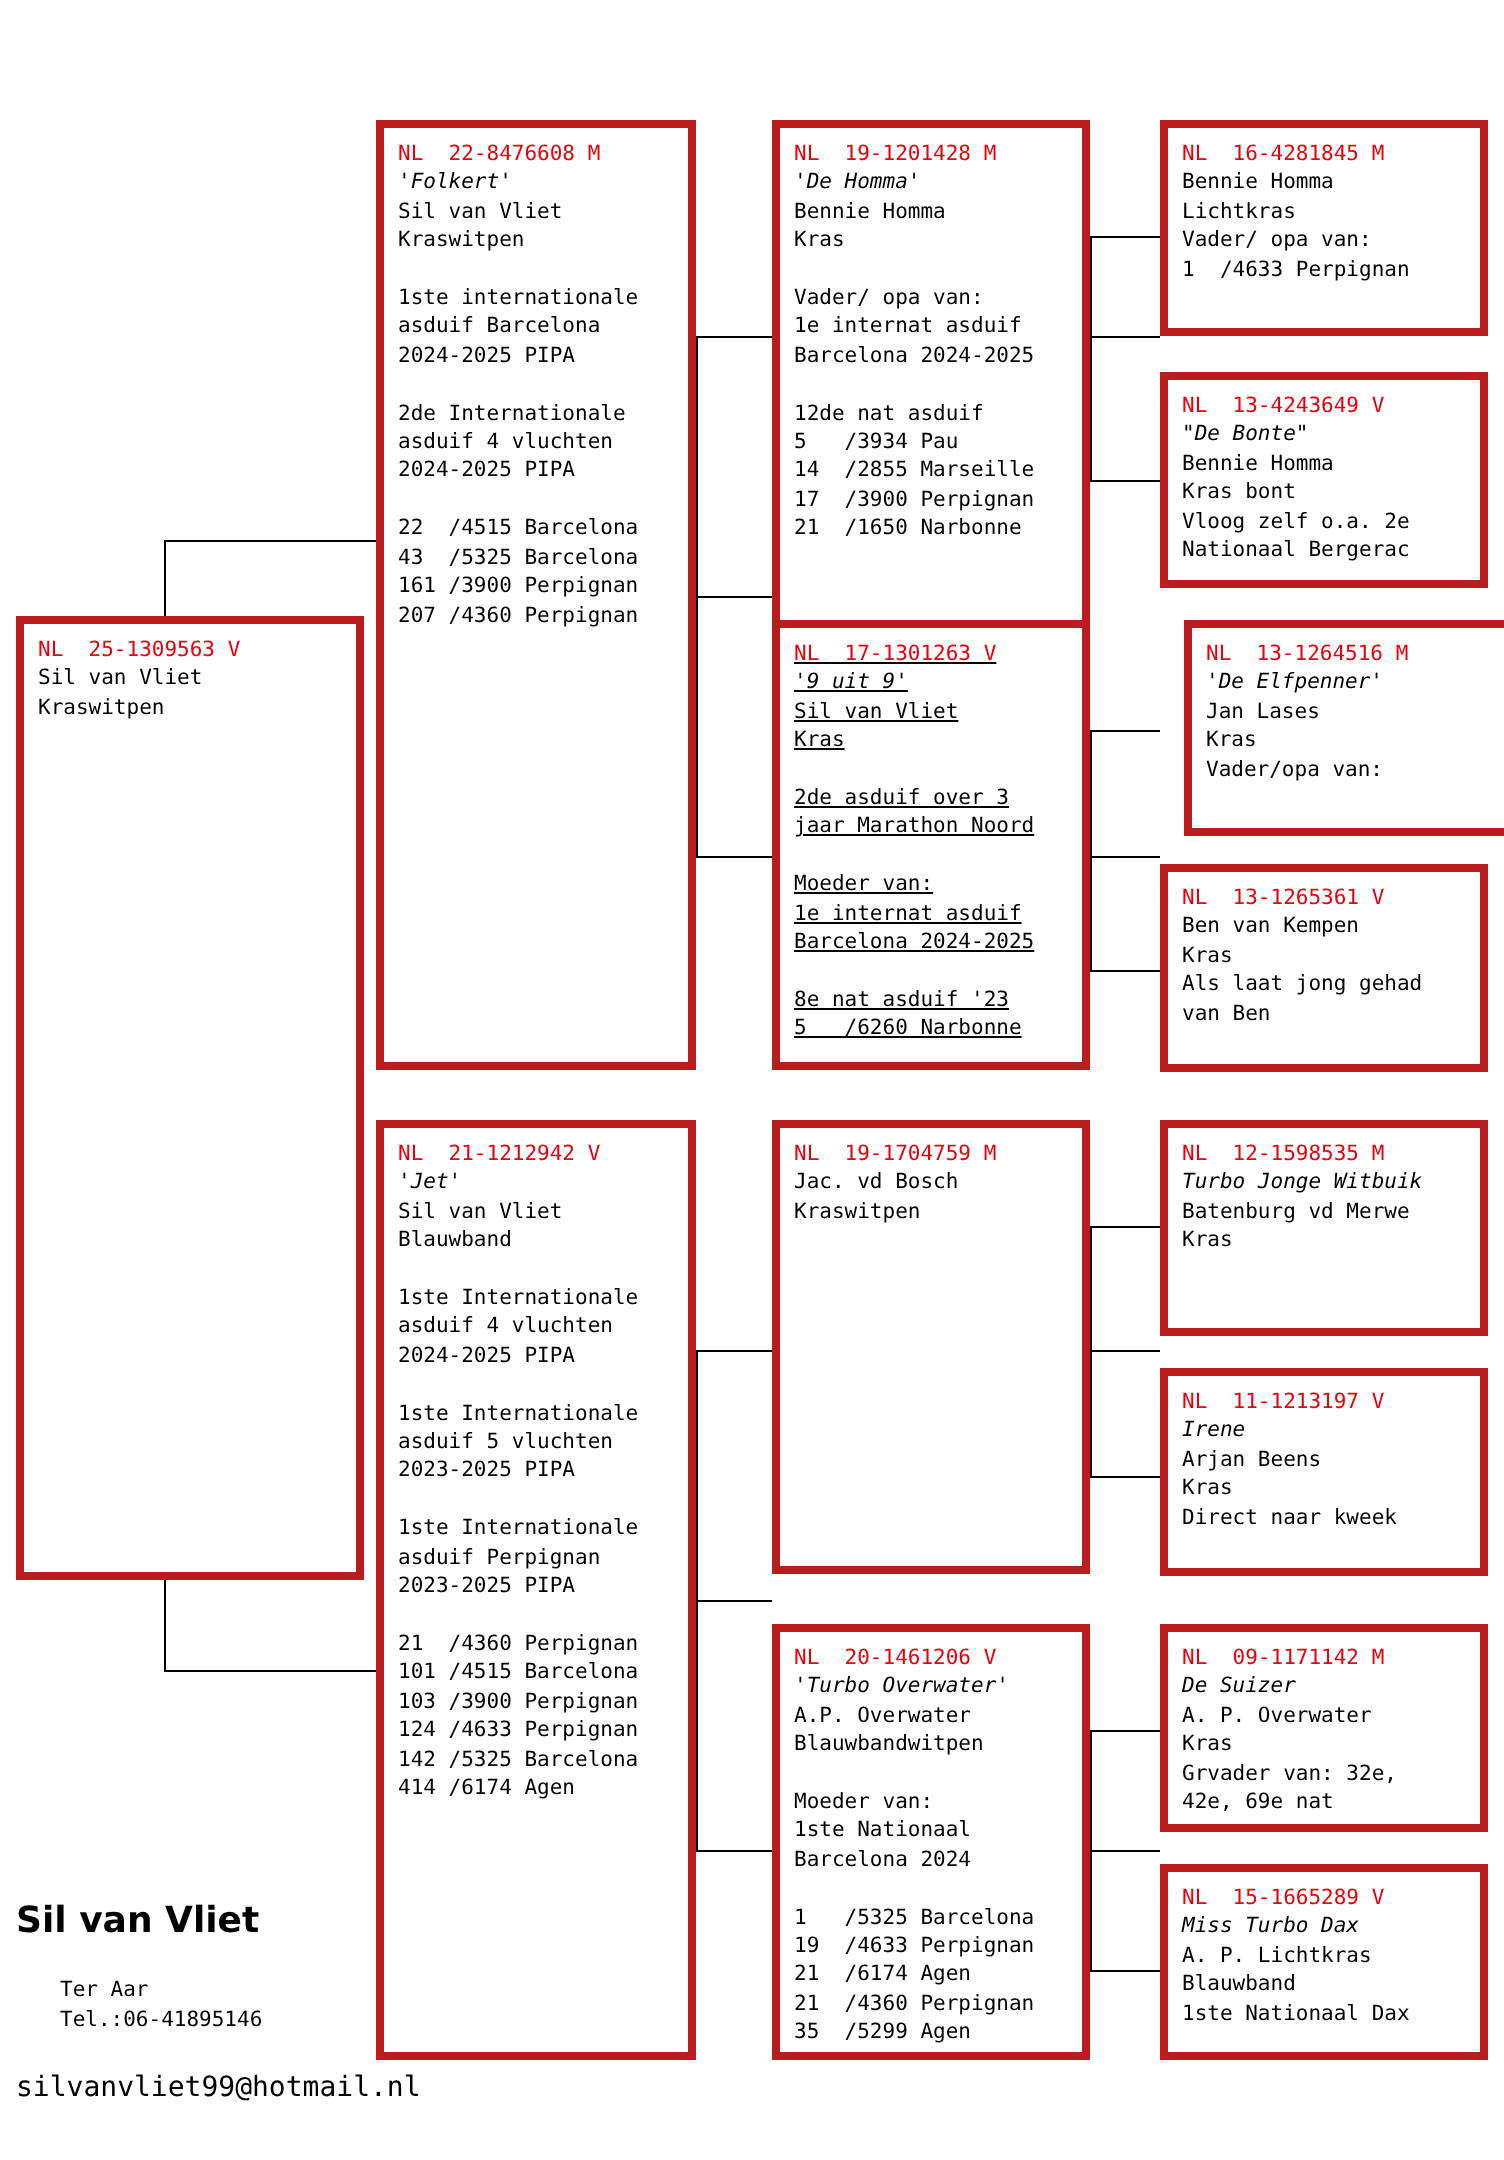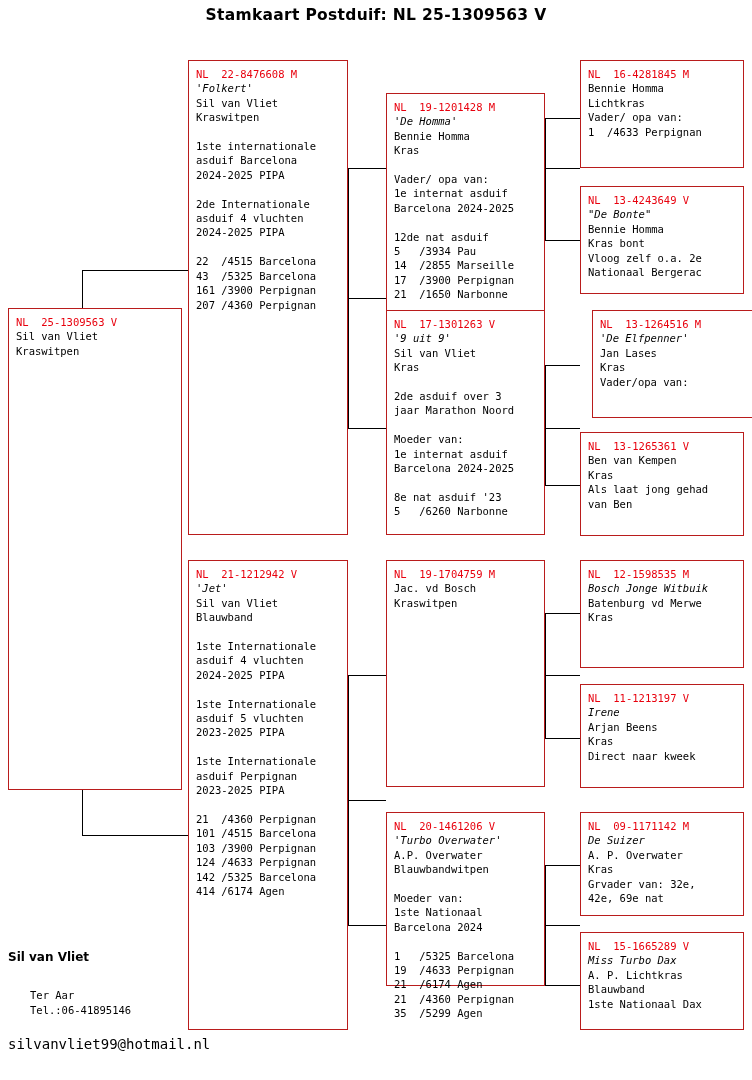--- a/index.html
+++ b/index.html
@@ -26,21 +26,21 @@
     top: 6px;
     width: 752px;
     text-align: center;
     font-family: "DejaVu Sans", sans-serif;
     font-weight: bold;
     font-size: 15.5px;
     letter-spacing: 0.3px;
   }
   .card {
     position: absolute;
-    border: 1px solid #b91c1c;
+    border: 4px solid #b91c1c;
     box-sizing: border-box;
     background: #ffffff;
     padding: 6px 7px 5px 7px;
     font-size: 10.5px;
     line-height: 14.4px;
     white-space: pre;
   }
   .ring {
     color: #e8000d;
     font-weight: normal;
@@ -53,21 +53,21 @@
     background: #000000;
   }
   .hline { height: 1px; }
   .vline { width: 1px; }
   .footer-name {
     position: absolute;
     left: 8px;
     top: 950px;
     font-family: "DejaVu Sans", sans-serif;
     font-weight: bold;
-    font-size: 12px;
+    font-size: 18px;
   }
   .footer-addr {
     position: absolute;
     left: 30px;
     top: 988px;
     font-size: 10.5px;
     line-height: 14.5px;
     white-space: pre;
   }
   .footer-mail {
@@ -83,21 +83,20 @@
     font-size: 10px;
     letter-spacing: 0.6px;
     white-space: pre;
   }
 </style>
 </head>
 <body>
 
 <div class="page">
 
-  <div class="title">Stamkaart Postduif: NL  25-1309563 V</div>
 
   <div class="ln vline" style="left:82px; top:270px; height:565px;"></div>
   <div class="ln hline" style="left:82px; top:270px; width:106px;"></div>
   <div class="ln hline" style="left:82px; top:835px; width:106px;"></div>
   <div class="ln hline" style="left:8px; top:553px; width:74px;"></div>
 
   <div class="ln hline" style="left:348px; top:298px; width:38px;"></div>
   <div class="ln vline" style="left:348px; top:168px; height:260px;"></div>
   <div class="ln hline" style="left:348px; top:168px; width:38px;"></div>
   <div class="ln hline" style="left:348px; top:428px; width:38px;"></div>
@@ -166,55 +165,55 @@
 asduif Perpignan
 2023-2025 PIPA
 
 21  /4360 Perpignan
 101 /4515 Barcelona
 103 /3900 Perpignan
 124 /4633 Perpignan
 142 /5325 Barcelona
 414 /6174 Agen</span></div>
 
-  <div class="card" style="left:386px; top:60px; width:159px; height:288px;margin-top:33px;"><span class="ring">NL  19-1201428 M</span>
+  <div class="card" style="left:386px; top:60px; width:159px; height:288px;"><span class="ring">NL  19-1201428 M</span>
 <span class="nm">'De Homma'</span>
 <span>Bennie Homma
 Kras
 
 Vader/ opa van:
 1e internat asduif
 Barcelona 2024-2025
 
 12de nat asduif
 5   /3934 Pau
 14  /2855 Marseille
 17  /3900 Perpignan
 21  /1650 Narbonne</span></div>
 
-  <div class="card" style="left:386px; top:310px; width:159px; height:225px;"><span class="ring">NL  17-1301263 V</span>
+  <div class="card" style="left:386px; top:310px; width:159px; height:225px;text-decoration:underline;"><span class="ring">NL  17-1301263 V</span>
 <span class="nm">'9 uit 9'</span>
 <span>Sil van Vliet
 Kras
 
 2de asduif over 3
 jaar Marathon Noord
 
 Moeder van:
 1e internat asduif
 Barcelona 2024-2025
 
 8e nat asduif '23
 5   /6260 Narbonne</span></div>
 
   <div class="card" style="left:386px; top:560px; width:159px; height:227px;"><span class="ring">NL  19-1704759 M</span>
 <span>Jac. vd Bosch
 Kraswitpen</span></div>
 
-  <div class="card" style="left:386px; top:812px; width:159px; height:174px;"><span class="ring">NL  20-1461206 V</span>
+  <div class="card" style="left:386px; top:812px; width:159px; height:218px;"><span class="ring">NL  20-1461206 V</span>
 <span class="nm">'Turbo Overwater'</span>
 <span>A.P. Overwater
 Blauwbandwitpen
 
 Moeder van:
 1ste Nationaal
 Barcelona 2024
 
 1   /5325 Barcelona
 19  /4633 Perpignan
@@ -241,21 +240,21 @@
 Kras
 Vader/opa van:</span></div>
 
   <div class="card" style="left:580px; top:432px; width:164px; height:104px;"><span class="ring">NL  13-1265361 V</span>
 <span>Ben van Kempen
 Kras
 Als laat jong gehad
 van Ben</span></div>
 
   <div class="card" style="left:580px; top:560px; width:164px; height:108px;"><span class="ring">NL  12-1598535 M</span>
-<span class="nm">Bosch Jonge Witbuik</span>
+<span class="nm">Turbo Jonge Witbuik</span>
 <span>Batenburg vd Merwe
 Kras</span></div>
 
   <div class="card" style="left:580px; top:684px; width:164px; height:104px;"><span class="ring">NL  11-1213197 V</span>
 <span class="nm">Irene</span>
 <span>Arjan Beens
 Kras
 Direct naar kweek</span></div>
 
   <div class="card" style="left:580px; top:812px; width:164px; height:104px;"><span class="ring">NL  09-1171142 M</span>

